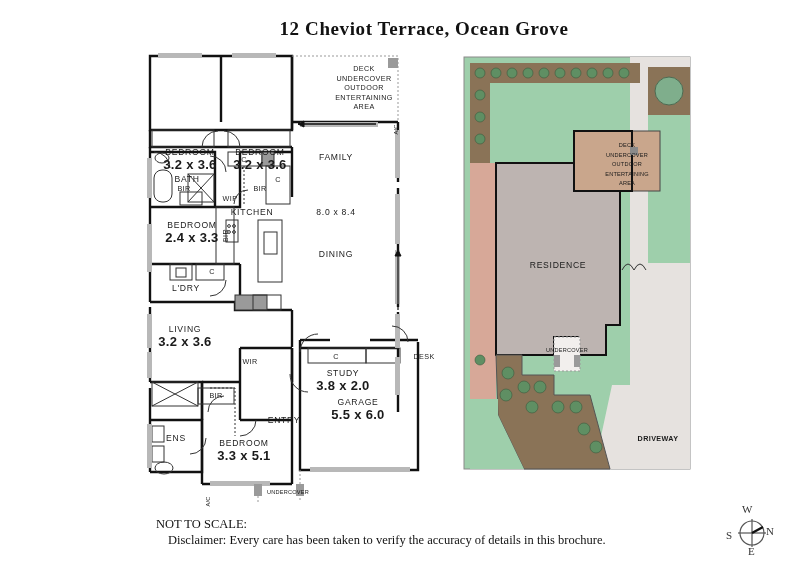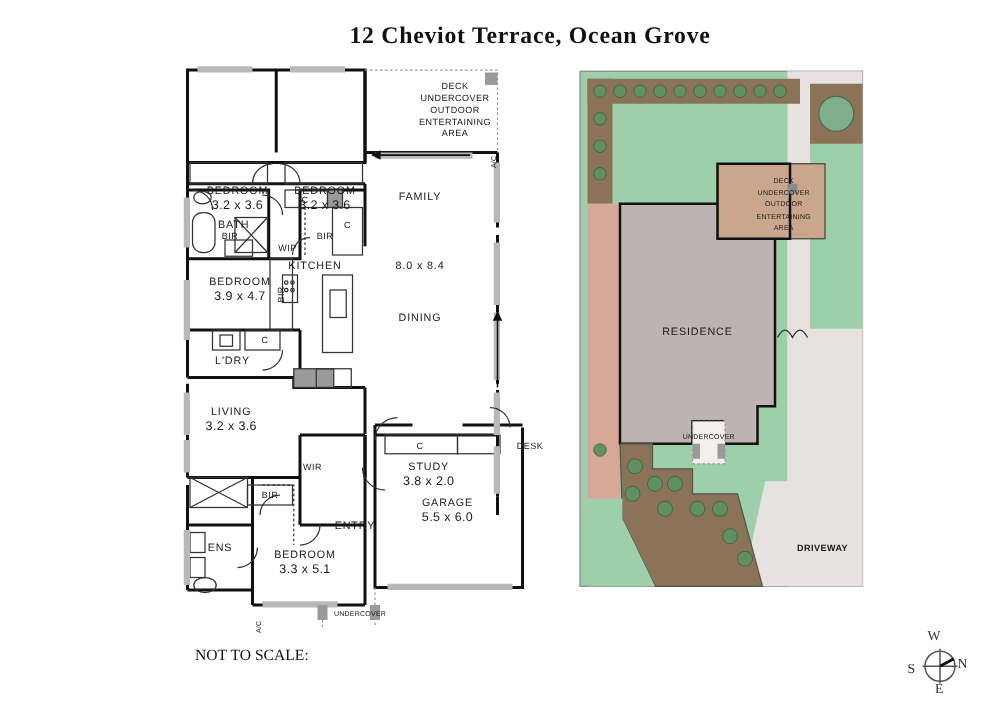--- a/index.html
+++ b/index.html
@@ -40,23 +40,24 @@
     font-size: 8.6px;
     letter-spacing: 0.7px;
     color: #1a1a1a;
     text-align: center;
     line-height: 11px;
     white-space: nowrap;
     transform: translateX(-50%);
   }
   .rm-label .dim {
     display: block;
-    font-size: 10px;
+    font-size: 13px;
     letter-spacing: 0.3px;
     margin-top: 1px;
+    font-weight: bold;
   }
   .rm-label.small { font-size: 7.2px; letter-spacing: 0.4px; }
   .rm-label.tiny { font-size: 5.6px; letter-spacing: 0.2px; }
   .rm-label.multi { white-space: normal; width: 90px; line-height: 9.5px; margin-left: 24px; }
   .vert { transform: translateX(-50%) rotate(-90deg); transform-origin: center center; }
 
   #bottom-note {
     position: absolute;
     left: 156px; top: 516px;
     font-family: "Liberation Serif", serif;
@@ -244,21 +245,21 @@
     <span>BEDROOM</span>
     <span class="dim">3.2 x 3.6</span>
   </div>
   <div class="rm-label small" style="left:44px; top:131px;">BIR</div>
   <div class="rm-label small" style="left:120px; top:131px;">BIR</div>
 
   <div class="rm-label" style="left:47px; top:122px;">BATH</div>
 
   <div class="rm-label" style="left:52px; top:168px;">
     <span>BEDROOM</span>
-    <span class="dim">3.9 x 4.7</span>
+    <span class="dim">2.4 x 3.3</span>
   </div>
   <div class="rm-label small vert" style="left:85px; top:178px;">BIR</div>
 
   <div class="rm-label small" style="left:104px; top:102px;">C</div>
   <div class="rm-label small" style="left:138px; top:122px;">C</div>
   <div class="rm-label small" style="left:90px; top:126px;margin-top:15px;">WIP</div>
   <div class="rm-label" style="left:112px; top:155px;">KITCHEN</div>
 
   <div class="rm-label small" style="left:72px; top:214px;">C</div>
   <div class="rm-label" style="left:46px; top:231px;text-align:center;">L'DRY</div>
@@ -272,21 +273,21 @@
   <div class="rm-label" style="left:203px; top:316px;">
     <span>STUDY</span>
     <span class="dim">3.8 x 2.0</span>
   </div>
 
   <div class="rm-label" style="left:45px; top:272px;">
     <span>LIVING</span>
     <span class="dim">3.2 x 3.6</span>
   </div>
   <div class="rm-label small" style="left:76px; top:338px;">BIR</div>
-  <div class="rm-label small" style="left:110px; top:316px;">WIR</div>
+  <div class="rm-label small" style="left:110px; top:304px;">WIR</div>
 
   <div class="rm-label" style="left:36px; top:381px;">ENS</div>
   <div class="rm-label" style="left:104px; top:386px;">
     <span>BEDROOM</span>
     <span class="dim">3.3 x 5.1</span>
   </div>
   <div class="rm-label tiny vert" style="left:68px; top:444px;">A/C</div>
   <div class="rm-label tiny vert" style="left:256px; top:72px;">A/C</div>
 
   <div class="rm-label" style="left:144px; top:363px;">ENTRY</div>
@@ -371,20 +372,21 @@
     <span>DECK</span><br>
     <span>UNDERCOVER</span><br>
     <span>OUTDOOR</span><br>
     <span>ENTERTAINING</span><br>
     <span>AREA</span>
   </div>
 </div>
 
 <div id="bottom-note">
   <span>NOT TO SCALE:</span>
+  <span class="ind">Disclaimer: Every care has been taken to verify the accuracy of details in this brochure.</span>
 </div>
 
 <div id="compass">
   <svg width="60" height="56" viewBox="0 0 60 56">
     <circle cx="30" cy="28" r="12" fill="none" stroke="#555" stroke-width="1.2"></circle>
     <path d="M30,14 L30,42" stroke="#555" stroke-width="1.2"></path>
     <path d="M16,28 L44,28" stroke="#555" stroke-width="1.2"></path>
     <path d="M30,28 L41,22" stroke="#111" stroke-width="2.4"></path>
   </svg>
   <span class="cp-letter" style="left:20px; top:-2px;">W</span>

